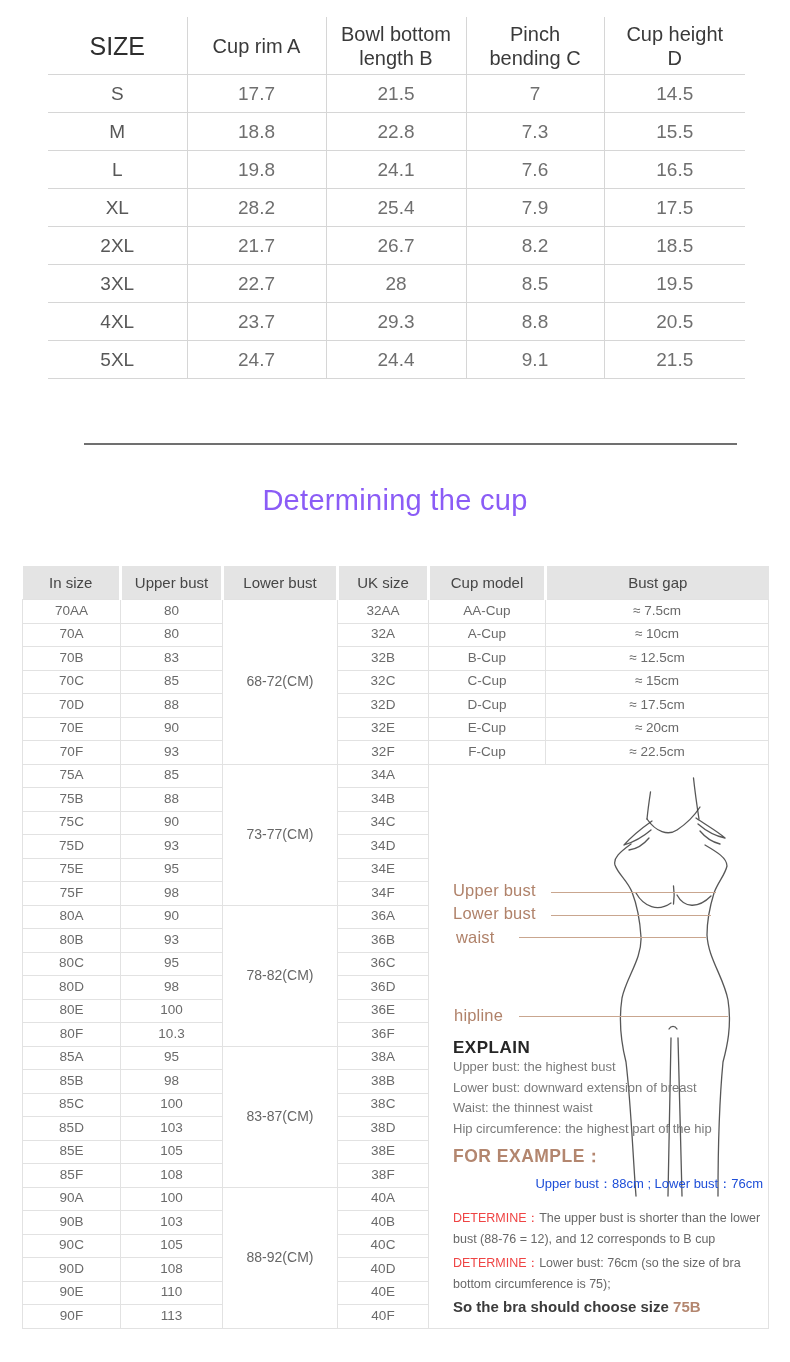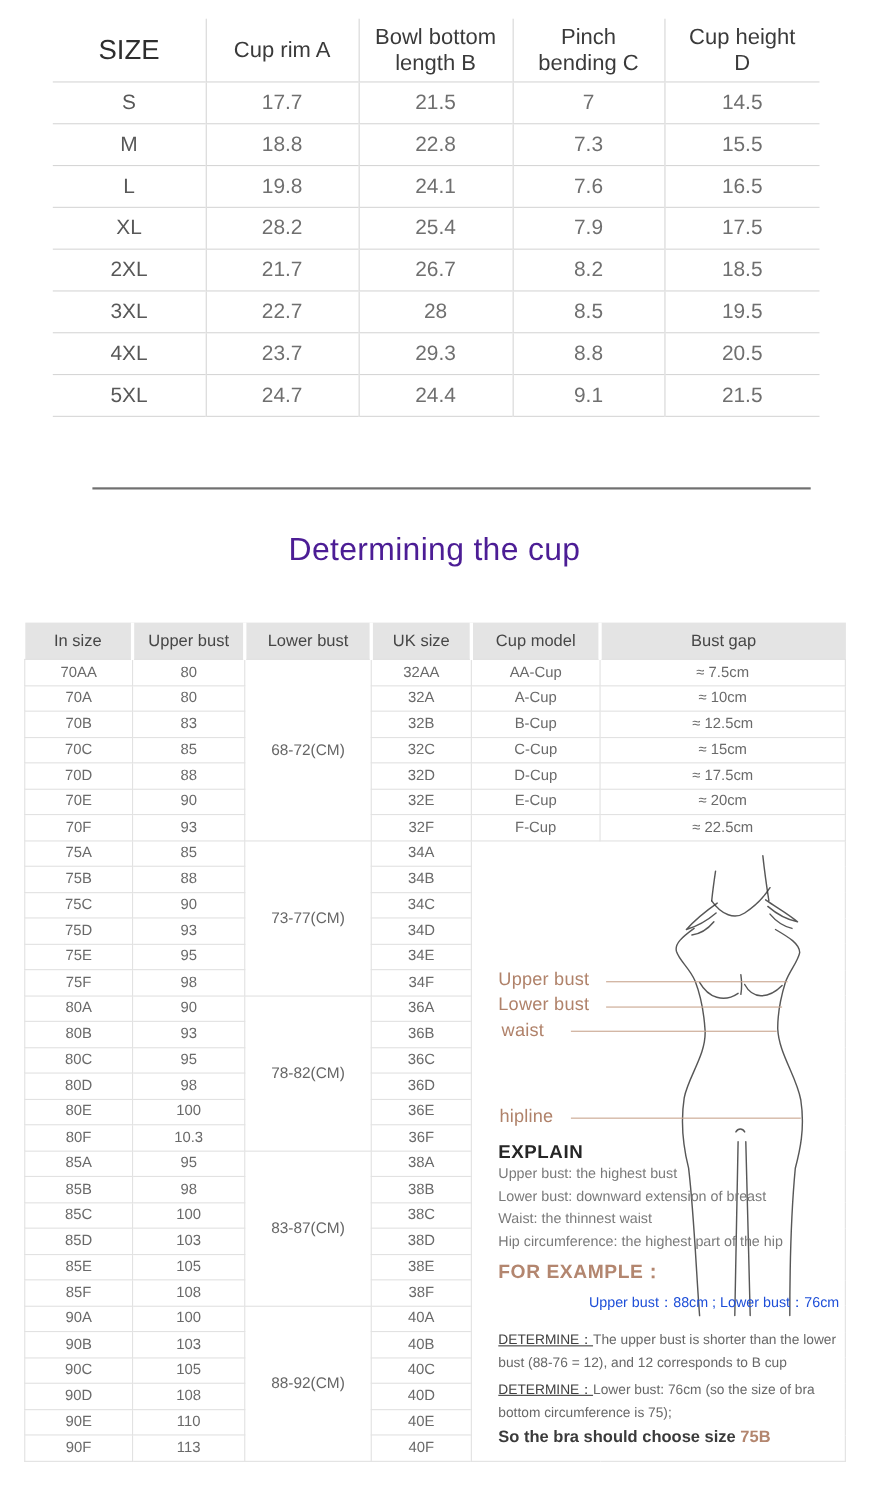--- a/index.html
+++ b/index.html
@@ -22,21 +22,21 @@
   .top-table td{
     font-size:19px;color:#6f6f6f;height:37px;border-left:1px solid #d6d6d6;
   }
   .top-table td:first-child{border-left:none;color:#585858;}
   .top-table tr{border-bottom:1px solid #d6d6d6;}
 
   
   .section-divider{position:absolute;left:84px;top:443px;width:653px;height:2px;background:#707070;}
   .section-title{
     position:absolute;left:0;top:484px;width:100%;text-align:center;
-    font-size:29px;font-weight:500;color:#4c1d95;letter-spacing:.3px;margin:0;
+    font-size:29px;font-weight:500;color:#8b5cf6;letter-spacing:.3px;margin:0;
   }
 
   
   .cup-table{
     position:absolute;left:22px;top:566px;width:746px;
     border-collapse:collapse;table-layout:fixed;
   }
   .cup-table thead th{
     background:#e4e4e4;font-size:15px;font-weight:400;color:#464646;
     height:33px;padding:0;text-align:center;border-left:3px solid #ffffff;
@@ -64,21 +64,21 @@
   .lbl-hip{left:25px;top:241px;}
 
   .explain-box{position:absolute;left:24px;top:274px;width:310px;}
   .explain-title{font-size:17px;font-weight:700;color:#262626;letter-spacing:.5px;margin:0;}
   .explain-lines p{margin:0;font-size:13px;color:#7a7a7a;line-height:20.5px;}
   .explain-lines p:first-child{}
   .example-title{font-size:17.5px;font-weight:700;color:#b3866f;letter-spacing:.5px;margin:8px 0 0;}
   .example-line{font-size:13px;color:#1d4ed8;margin:11px 0 16px;text-align:right;}
   .det-p{font-size:12.5px;color:#686868;line-height:21px;margin:5px 0 0;}
   .det-p.second{margin-top:3px;}
-  .det-label{color:#404040;text-decoration:underline;}
+  .det-label{color:#ef4444;}
   .conclusion{font-size:15px;font-weight:700;color:#3b3b3b;margin:4px 0 0;}
   .conclusion .accent{color:#b3866f;}
 </style>
 </head>
 <body>
 
 <div class="page">
 
   <table class="top-table" id="top-table">
     <colgroup>

